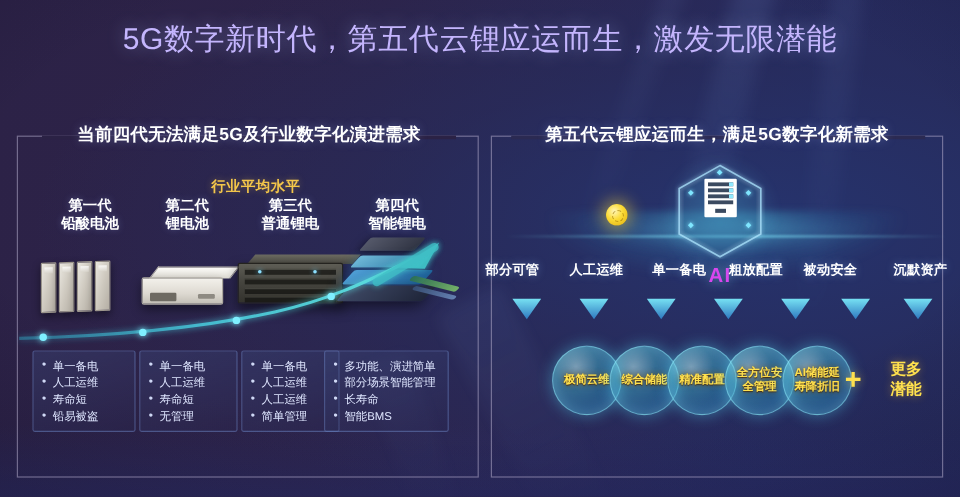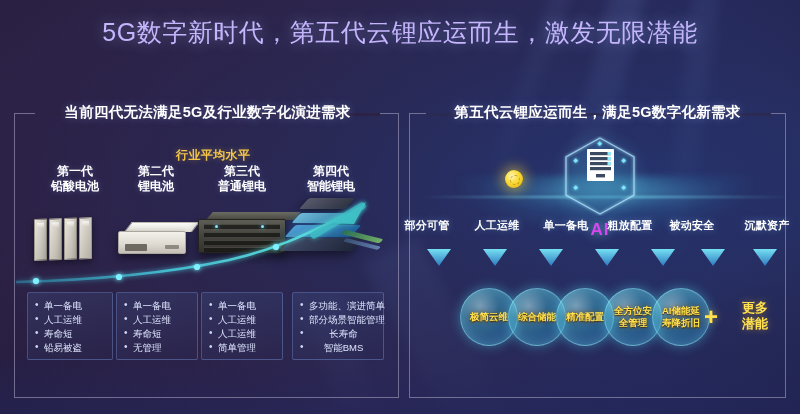--- a/index.html
+++ b/index.html
@@ -421,21 +421,21 @@
     </ul>
   </div>
   <div class="feat-box" style="left:201px; width:82px;">
     <ul>
       <li>单一备电</li>
       <li>人工运维</li>
       <li>人工运维</li>
       <li>简单管理</li>
     </ul>
   </div>
-  <div class="feat-box" style="left:292px; width:92px;text-align:center;">
+  <div class="feat-box" style="left:270px; width:104px;">
     <ul>
       <li>多功能、演进简单</li>
       <li>部分场景智能管理</li>
       <li>长寿命</li>
       <li>智能BMS</li>
     </ul>
   </div>
 
   <div class="gold-dot"></div>
 

